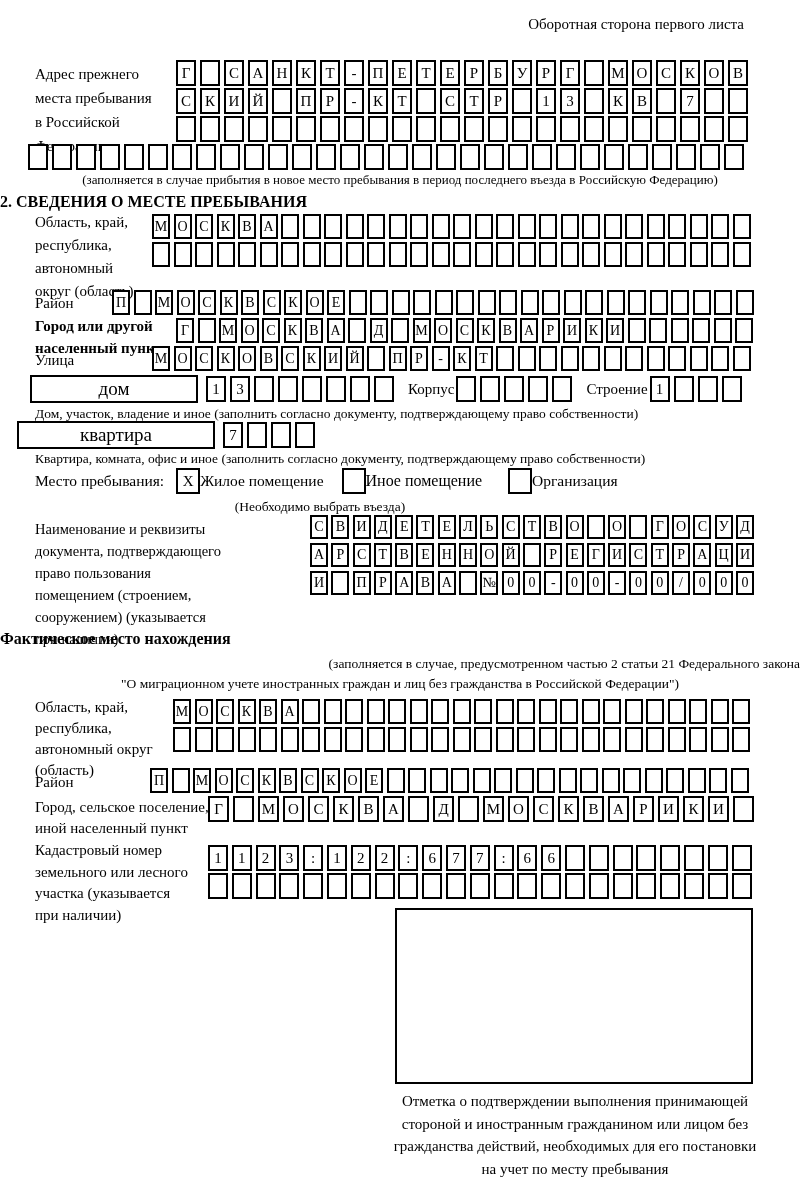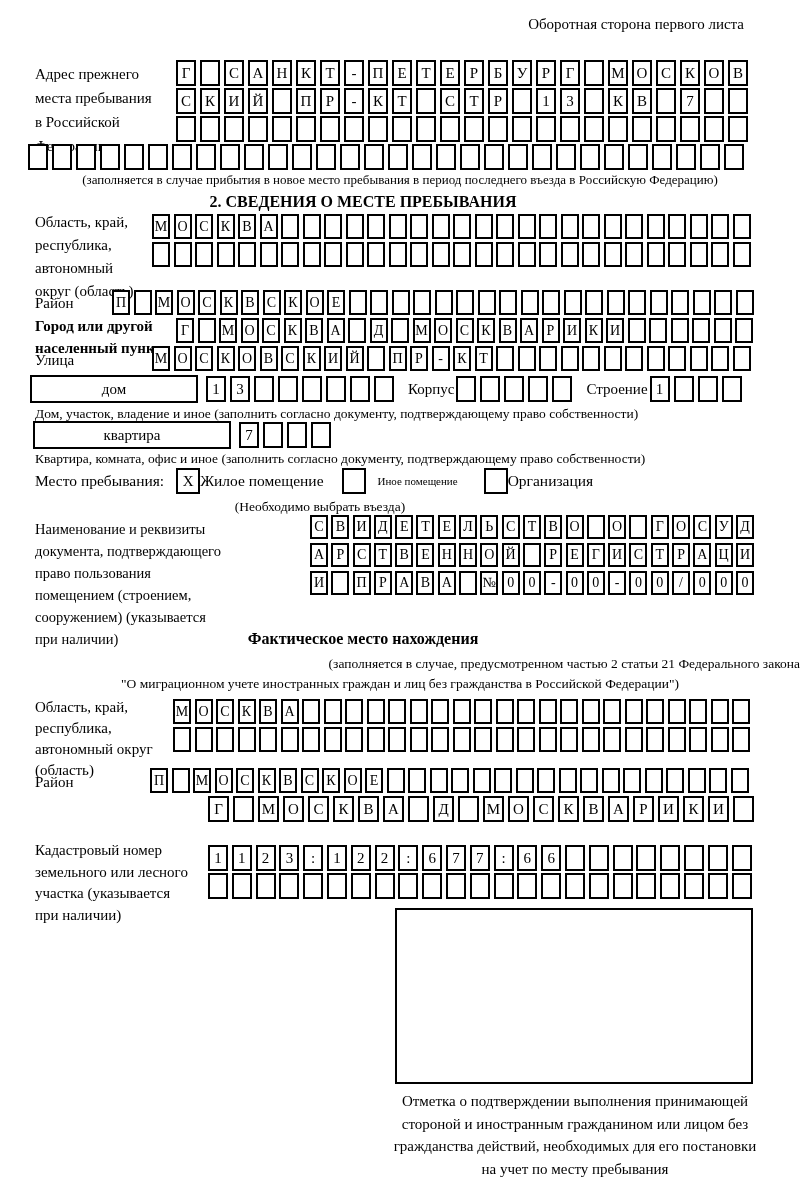--- a/index.html
+++ b/index.html
@@ -2,30 +2,30 @@
 <html><head>
 <meta charset="utf-8">
 <style>
   * { margin:0; padding:0; box-sizing:border-box; }
   html,body { background:#ffffff; }
   body { width:800px; height:1180px; font-family:"Liberation Serif", serif; color:#000; }
   .page { position:relative; width:800px; height:1180px; background:#fff; overflow:hidden; }
   .abs { position:absolute; }
   .lbl { font-size:15px; line-height:23px; white-space:pre-line; }
   .cap { font-size:13px; }
-  .ttl { font-size:16px; font-weight:bold; text-align:center; width:726px; }
+  .ttl { font-size:16px; font-weight:bold; text-align:left; width:726px; }
   .ctr { text-align:center; }
   .cells { display:flex; }
   .cell { flex:none; border:2px solid #000; background:#fff; display:flex; align-items:center; justify-content:center; }
   .c24  .cell { width:20px; height:26px; margin-right:4px;   font-size:15px; }
   .c215 .cell { width:18px; height:25px; margin-right:3.5px; font-size:14px; }
   .c213 .cell { width:18px; height:24px; margin-right:3.3px; font-size:14px; }
   .c25  .cell { width:21px; height:26px; margin-right:4px;   font-size:15px; }
   .c238 .cell { width:20px; height:26px; margin-right:3.8px; font-size:15px; }
-  .wbox { border:2px solid #000; height:28px; display:flex; align-items:center; justify-content:center; font-size:15px; flex:none; }
+  .wbox { border:2px solid #000; height:28px; display:flex; align-items:center; justify-content:center; font-size:19px; flex:none; }
   .checkbox { flex:none; width:24px; height:26px; border:2px solid #000; display:flex; align-items:center; justify-content:center; font-size:15px; }
   .inline { display:flex; align-items:center; }
   .stamp { border:2px solid #000; background:#fff; }
 </style>
 </head>
 <body>
 
 <div class="page">
 
   <div class="abs" style="top:16px; right:56px; font-size:15px;">Оборотная сторона первого листа</div>
@@ -334,37 +334,37 @@
     <div style="margin-left:10px; font-size:15px;">Строение</div>
     <div class="cells c24" style="margin-left:2px;">
         <span class="cell">1</span>
         <span class="cell"></span>
         <span class="cell"></span>
         <span class="cell"></span>
       </div>
   </div>
   <div class="abs" style="left:35px; top:406px; font-size:13.5px;">Дом, участок, владение и иное (заполнить согласно документу, подтверждающему право собственности)</div>
 
-  <div class="abs inline" style="left:33px; top:421px;">
+  <div class="abs inline" style="left:17px; top:421px;">
     <div class="wbox" style="width:198px;">квартира</div>
     <div class="cells c24" style="margin-left:8px;">
         <span class="cell">7</span>
         <span class="cell"></span>
         <span class="cell"></span>
         <span class="cell"></span>
       </div>
   </div>
   <div class="abs" style="left:35px; top:451px; font-size:13.5px;">Квартира, комната, офис и иное (заполнить согласно документу, подтверждающему право собственности)</div>
 
   <div class="abs inline" style="left:35px; top:468px;">
     <span style="font-size:15.5px;">Место пребывания:</span>
     <span class="checkbox" style="margin-left:12px;">X</span>
     <span style="font-size:15.5px;">Жилое помещение</span>
     <span class="checkbox" style="margin-left:18px;"></span>
-    <span style="margin-left:12px; font-size:11px;">Иное помещение</span>
+    <span style="font-size:16px;">Иное помещение</span>
     <span class="checkbox" style="margin-left:26px;"></span>
     <span style="font-size:15.5px;">Организация</span>
   </div>
   <div class="abs ctr" style="left:170px; top:499px; width:300px; font-size:13.5px;">(Необходимо выбрать въезда)</div>
 
   <div class="abs lbl" style="left:35px; top:518px; width:272px; font-size:14.5px; line-height:22px;">Наименование и реквизиты
 документа, подтверждающего
 право пользования
 помещением (строением,
 сооружением) (указывается
@@ -531,20 +531,22 @@
       <span class="cell"></span>
       <span class="cell"></span>
       <span class="cell"></span>
       <span class="cell"></span>
       <span class="cell"></span>
       <span class="cell"></span>
       <span class="cell"></span>
       <span class="cell"></span>
     </div>
 
+  <div class="abs lbl" style="left:35px; top:797px; line-height:21px;">Город, сельское поселение,
+иной населенный пункт</div>
   <div class="abs cells c25" style="left:208px; top:796px;">
       <span class="cell">Г</span>
       <span class="cell"></span>
       <span class="cell">М</span>
       <span class="cell">О</span>
       <span class="cell">С</span>
       <span class="cell">К</span>
       <span class="cell">В</span>
       <span class="cell">А</span>
       <span class="cell"></span>

